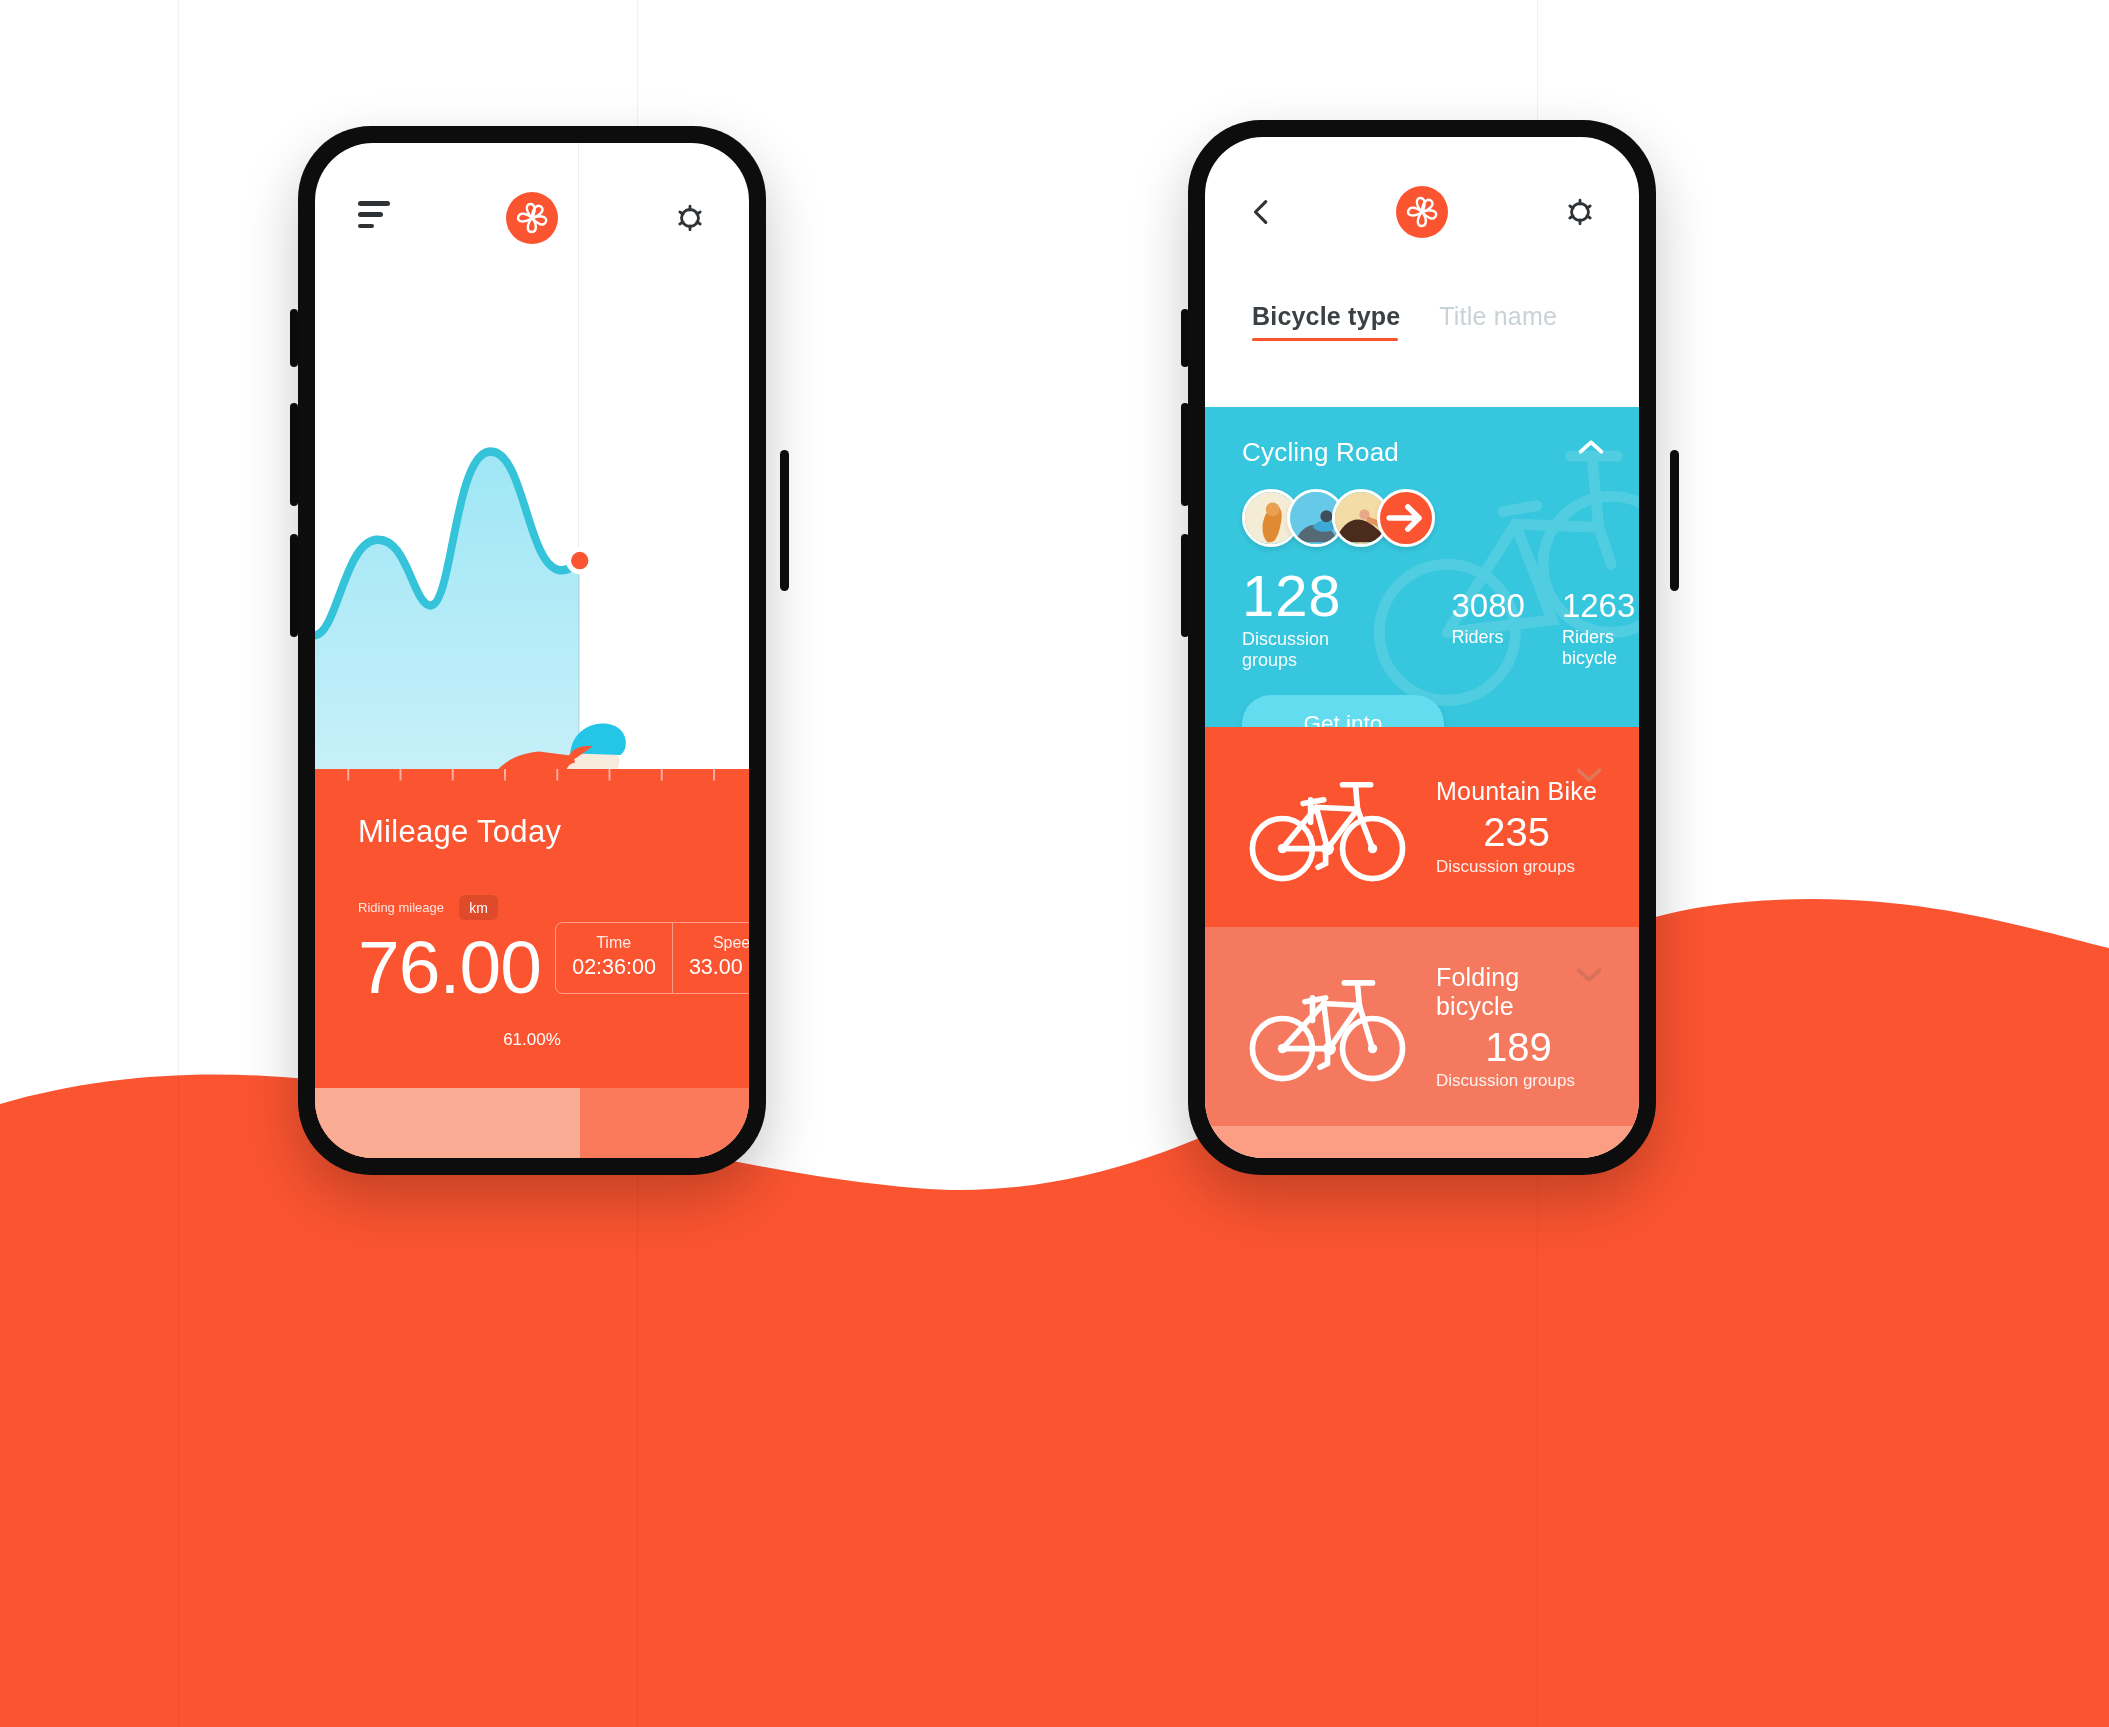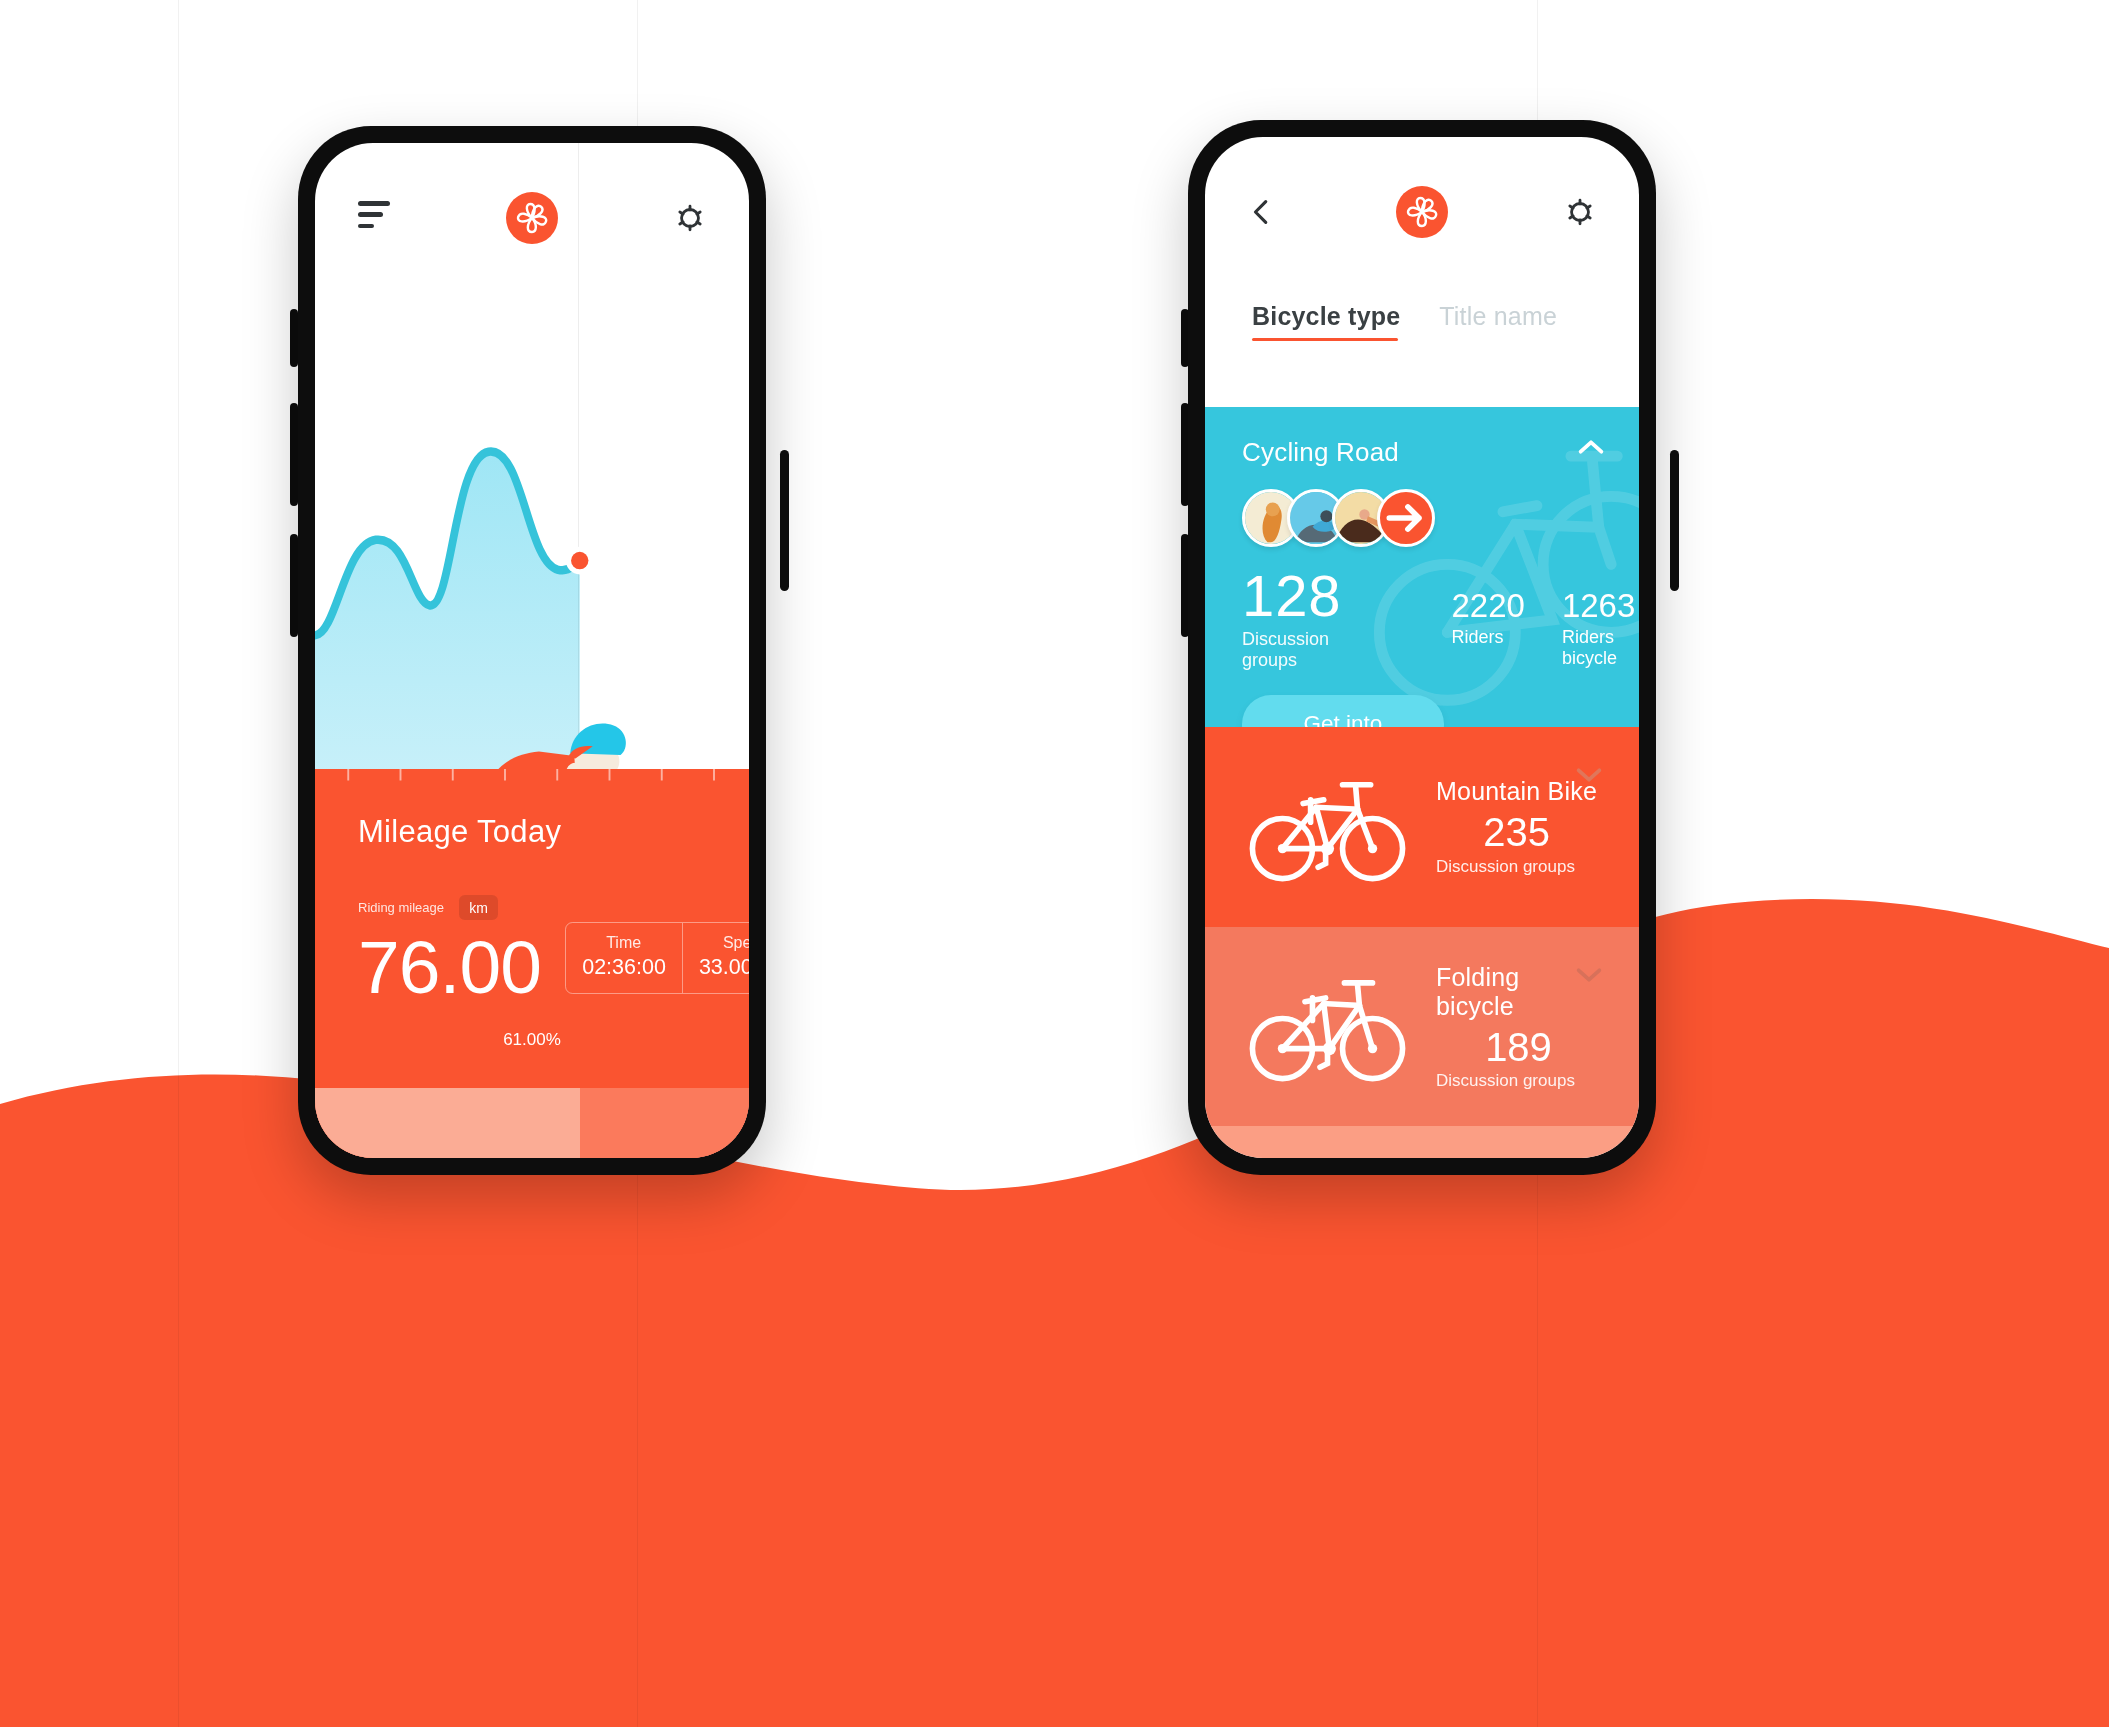--- a/index.html
+++ b/index.html
@@ -88,21 +88,21 @@
     background:#fa5430; color:#fff; padding:45px 43px 0 43px;
   }
   .ruler { position:absolute; left:0; right:0; top:0; height:19px; }
   .mileage h2 { font-size:31px; font-weight:400; letter-spacing:0.3px; }
   .rm-row { display:flex; align-items:center; gap:15px; margin-top:45px; }
   .rm-label { font-size:13px; color:rgba(255,255,255,.85); }
   .km-chip {
     background:rgba(0,0,0,.11); color:#fff; font-size:14px;
     padding:4.7px 10.3px; border-radius:5.6px;
   }
-  .big-row { display:flex; align-items:flex-end; gap:24px; margin-top:1.9px; }
+  .big-row { display:flex; align-items:flex-end; gap:14px; margin-top:1.9px; }
   .big-num { font-size:75px; font-weight:400; line-height:.95; letter-spacing:-0.9px; }
   .stat-box {
     display:flex; border:0.9px solid rgba(255,255,255,.42); border-radius:7.5px;
     margin-bottom:9.4px;
   }
   .stat { padding:11.2px 16px 13px 16px; }
   .stat + .stat { border-left:0.9px solid rgba(255,255,255,.42); }
   .stat .k { font-size:16px; color:rgba(255,255,255,.88); margin-bottom:2.8px;margin-left:24px; }
   .stat .v { font-size:21.5px; }
   .pct { text-align:center; font-size:17px; margin-top:26px; color:#fff; }
@@ -402,21 +402,21 @@
         </div>
       </div>
 
       <div class="cc-stats">
         <div class="cc-main">
           <div class="n">128</div>
           <div class="l">Discussion groups</div>
         </div>
         <div class="cc-side">
           <div>
-            <div class="n">2220</div>
+            <div class="n">3080</div>
             <div class="l">Riders</div>
           </div>
           <div>
             <div class="n">1263</div>
             <div class="l">Riders bicycle</div>
           </div>
         </div>
       </div>
 
       <button class="get-into">Get into</button>

